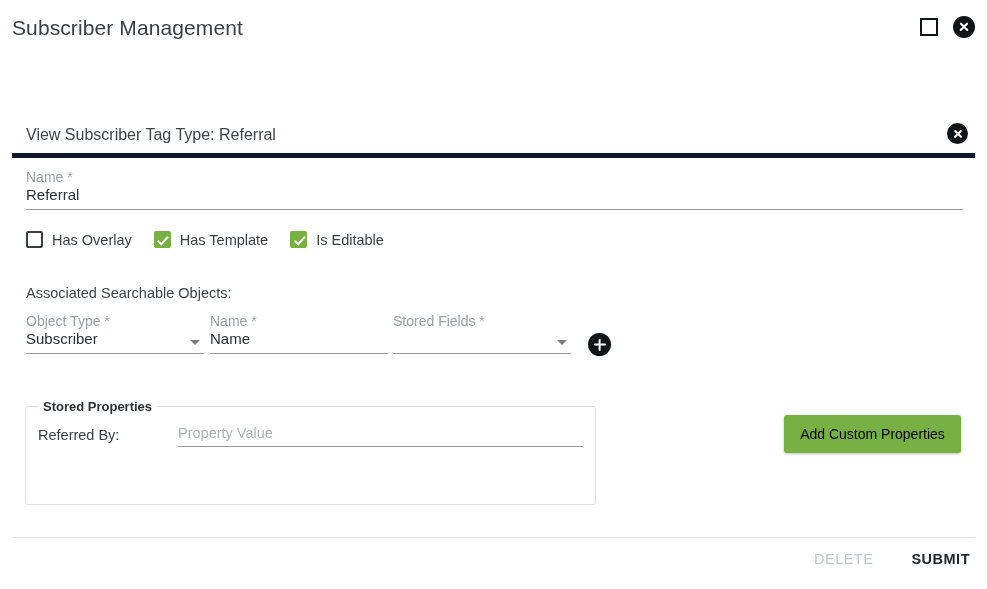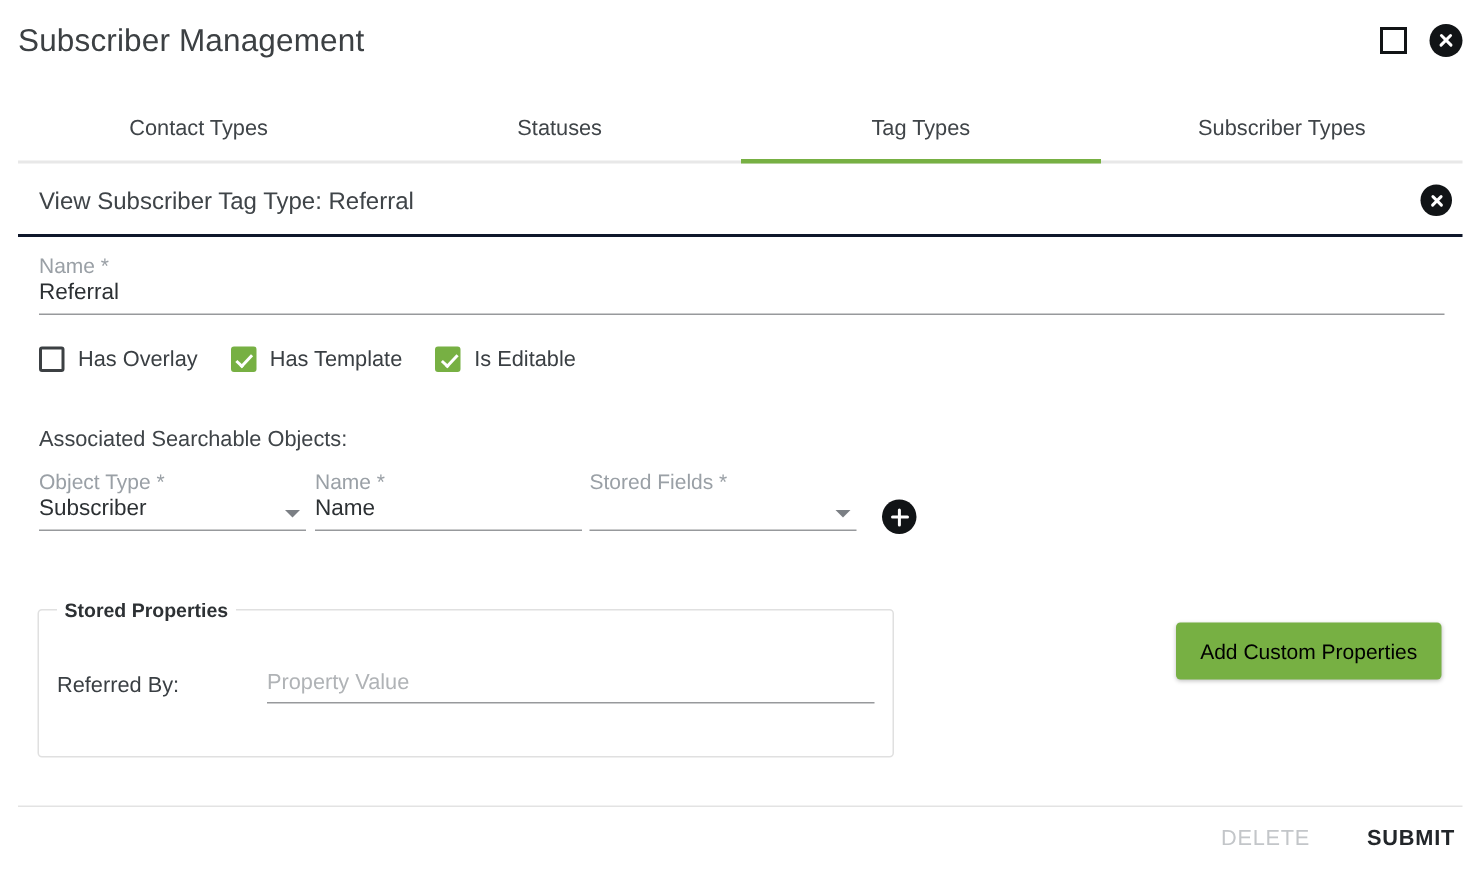--- a/index.html
+++ b/index.html
@@ -109,21 +109,21 @@
     background: #77b043;
   }
 
   
   .section-head {
     position: absolute;
     left: 12px;
     top: 119px;
     width: 963px;
     height: 39px;
-    border-bottom: 2px solid #0f172a;
+    border-bottom: 5px solid #0f172a;
     box-sizing: border-box;
   }
   .section-title {
     position: absolute;
     left: 14px;
     top: 7px;
     font-size: 16px;
     color: #3f4448;
   }
   .section-close {
@@ -301,21 +301,20 @@
   .cp-legend {
     font-size: 13px;
     font-weight: bold;
     color: #2d3134;
     padding: 0 5px;
     margin-left: 0px;
   }
   .cp-row {
     display: flex;
     align-items: flex-end;
-    margin-top: 22px;
   }
   .cp-prop-label {
     font-size: 14.5px;
     color: #3a3f43;
     width: 140px;
     flex: 0 0 auto;
     padding-bottom: 4px;
     white-space: nowrap;
   }
   .cp-input {
@@ -388,34 +387,20 @@
 <div class="app">
 
   <div class="titlebar">
     <div class="app-title">Subscriber Management</div>
     <div class="win-btns">
       <span class="icon-maximize"></span>
       <span class="icon-close-circle"></span>
     </div>
   </div>
 
-  <div class="tabs">
-    <div class="tab">
-      <span>Contact Types</span>
-    </div>
-    <div class="tab">
-      <span>Statuses</span>
-    </div>
-    <div class="tab active">
-      <span>Tag Types</span>
-    </div>
-    <div class="tab">
-      <span>Subscriber Types</span>
-    </div>
-  </div>
 
   <div class="section-head">
     <div class="section-title">View Subscriber Tag Type: Referral</div>
     <div class="section-close"></div>
   </div>
 
   <div class="field" id="name-field">
     <span class="field-label">Name *</span>
     <span class="field-value">Referral</span>
     <div class="field-underline"></div>

